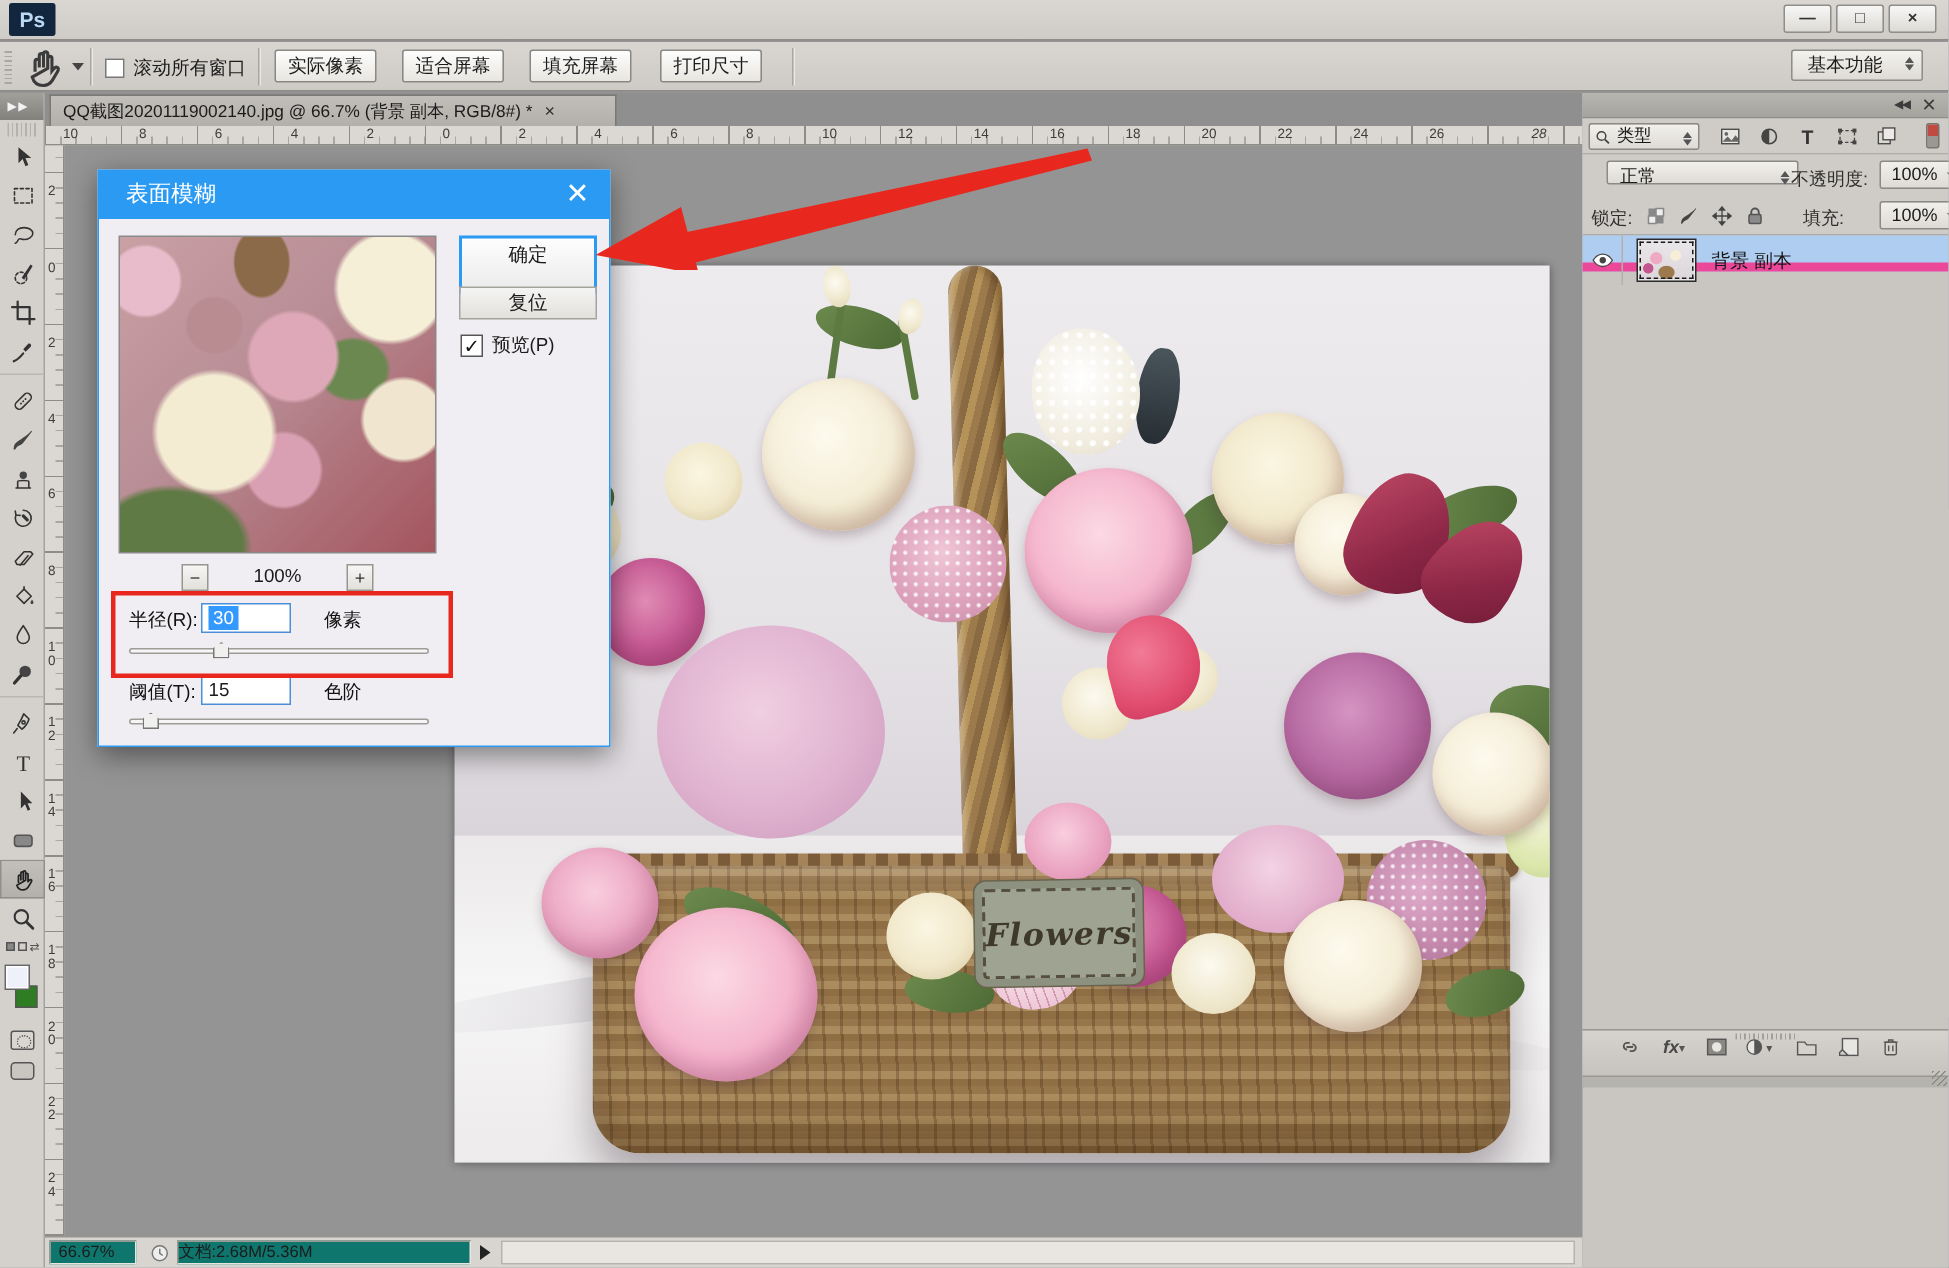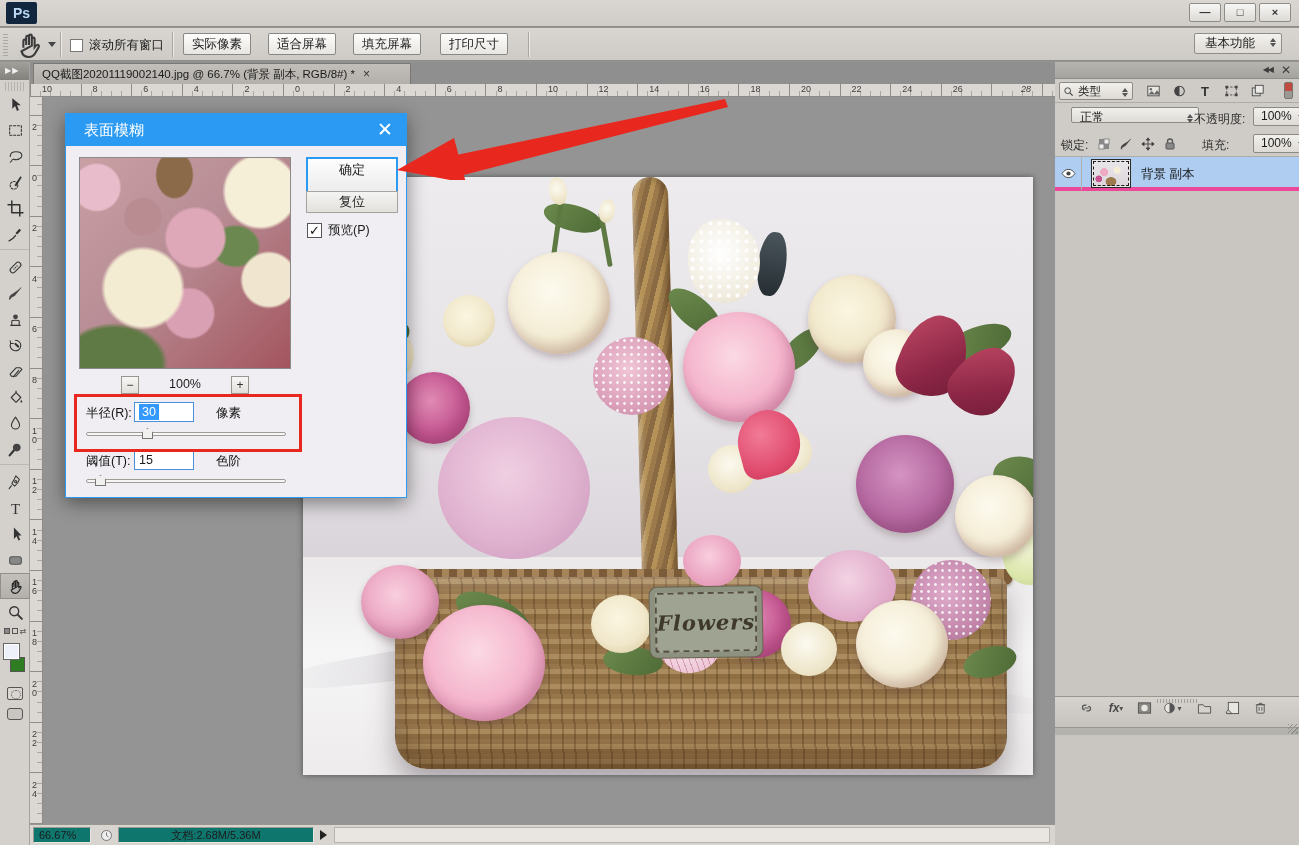--- a/index.html
+++ b/index.html
@@ -145,21 +145,21 @@
   .blendrow { height:28px; background:#cfccc7; position:relative; }
   .blend-dd { position:absolute; left:16px; top:4px; width:128px; height:16px; background:linear-gradient(#f2f0ec,#dedbd6);
     border:1px solid #8c8a85; border-radius:2px; font-size:12px; line-height:18px; padding-left:8px; }
   .rp-lbl { position:absolute; font-size:12px; color:#2e2e2e; }
   .val-dd { position:absolute; width:58px; height:19px; background:linear-gradient(#f2f0ec,#dedbd6); border:1px solid #8c8a85;
     border-radius:2px; font-size:12px; line-height:17px; padding-left:7px; }
   .val-dd .dar { position:absolute; right:4px; top:7px; width:0; height:0; border-left:4px solid transparent; border-right:4px solid transparent; border-top:5px solid #444; }
   .lockrow { height:26px; background:#cfccc7; border-bottom:1px solid #aeaca7; position:relative; }
   .lk { position:absolute; top:5px; width:18px; height:16px; display:flex; align-items:center; justify-content:center; }
   .lk svg { width:14px; height:14px; }
-  .layerrow { height:34px; position:relative; border-bottom:4px solid #ec4899; background:#d2cfca; }
+  .layerrow { height:24px; position:relative; border-bottom:6px solid #ec4899; background:#d2cfca; }
   .layerrow.sel { background:#aecdf1; }
   .eyecell { position:absolute; left:0; top:0; width:27px; height:33px; border-right:1px solid #b2b0ab; display:flex; align-items:center; justify-content:center; }
   .eyecell svg { width:15px; height:11px; }
   .lthumb { position:absolute; left:36px; top:2px; width:40px; height:29px; border:1px solid #2a2a2a; box-shadow:0 0 0 1px #e8e8e8 inset;
     background-image:
       radial-gradient(9px 9px at 32% 45%,#eeaac2 0 42%,transparent 48%),
       radial-gradient(8px 8px at 66% 38%,#f6eed6 0 42%,transparent 48%),
       radial-gradient(11px 9px at 50% 80%,#9d7a4e 0 46%,transparent 52%),
       radial-gradient(8px 8px at 18% 70%,#c4558e 0 40%,transparent 46%),
       linear-gradient(#e9e6ea,#dcd6da); }
@@ -176,21 +176,21 @@
   .gripdots { position:absolute; right:1px; bottom:1px; width:10px; height:10px;
     background:repeating-linear-gradient(135deg,#8f8d88 0 1px,transparent 1px 3px); }
   .hgrip { position:absolute; left:50%; top:2px; width:40px; height:4px; margin-left:-20px;
     background:repeating-linear-gradient(90deg,#a19f9a 0 1px,transparent 1px 3px); }
 
   
   .statusbar { position:absolute; left:30px; top:824px; width:1025px; height:21px; background:#d8d5d0; border-top:1px solid #98968f; }
   .sunken { background:#0f766e; border:1px solid #9a988f; border-right-color:#e8e6e1; border-bottom-color:#e8e6e1; }
   .zoombox { position:absolute; left:3px; top:2px; width:58px; height:16px; font-size:11px; line-height:14px; padding-left:5px; }
   .clockic { position:absolute; left:70px; top:4px; }
-  .docbox { position:absolute; left:88px; top:2px; width:196px; height:16px; font-size:11px; line-height:14px; text-align:center; }
+  .docbox { position:absolute; left:88px; top:2px; width:196px; height:16px; font-size:11px; line-height:14px; }
   .playtri { position:absolute; left:290px; top:5px; width:0; height:0; border-top:5px solid transparent; border-bottom:5px solid transparent; border-left:7px solid #222; }
   .restbox { position:absolute; left:304px; top:2px; width:716px; height:16px; background:#e9e6e1; border:1px solid #b5b3ae; }
 
   
   .dialog { position:absolute; left:65px; top:113px; width:342px; height:385px; background:#f0eef2;
     border:1px solid #2b9af3; box-shadow:0 5px 18px rgba(0,0,0,.45); z-index:40; }
   .dlg-title { height:32px; background:#2b9af3; color:#fff; font-size:15px; line-height:32px; padding-left:18px; position:relative; }
   .dlg-x { position:absolute; right:13px; top:0; font-size:19px; line-height:32px; color:#fff; font-weight:300; }
   .preview { position:absolute; left:13px; top:43px; width:212px; height:212px; border:1px solid #8a8a8a;
     background-image:

